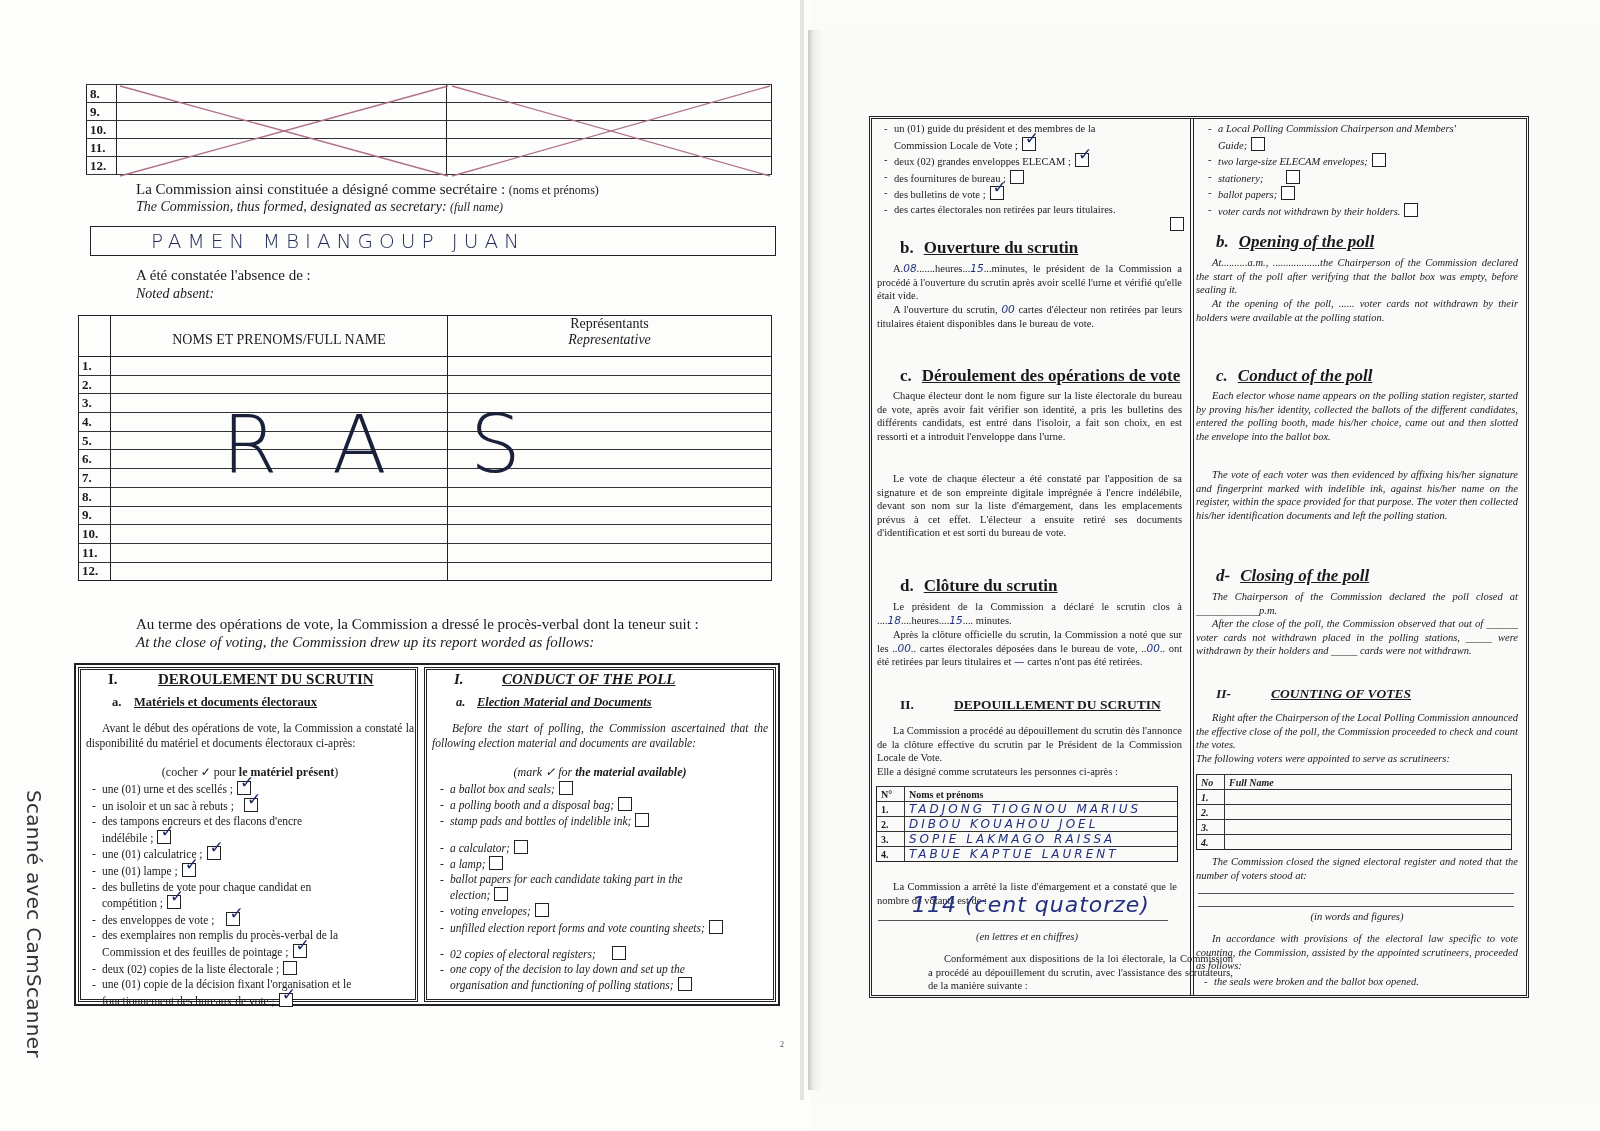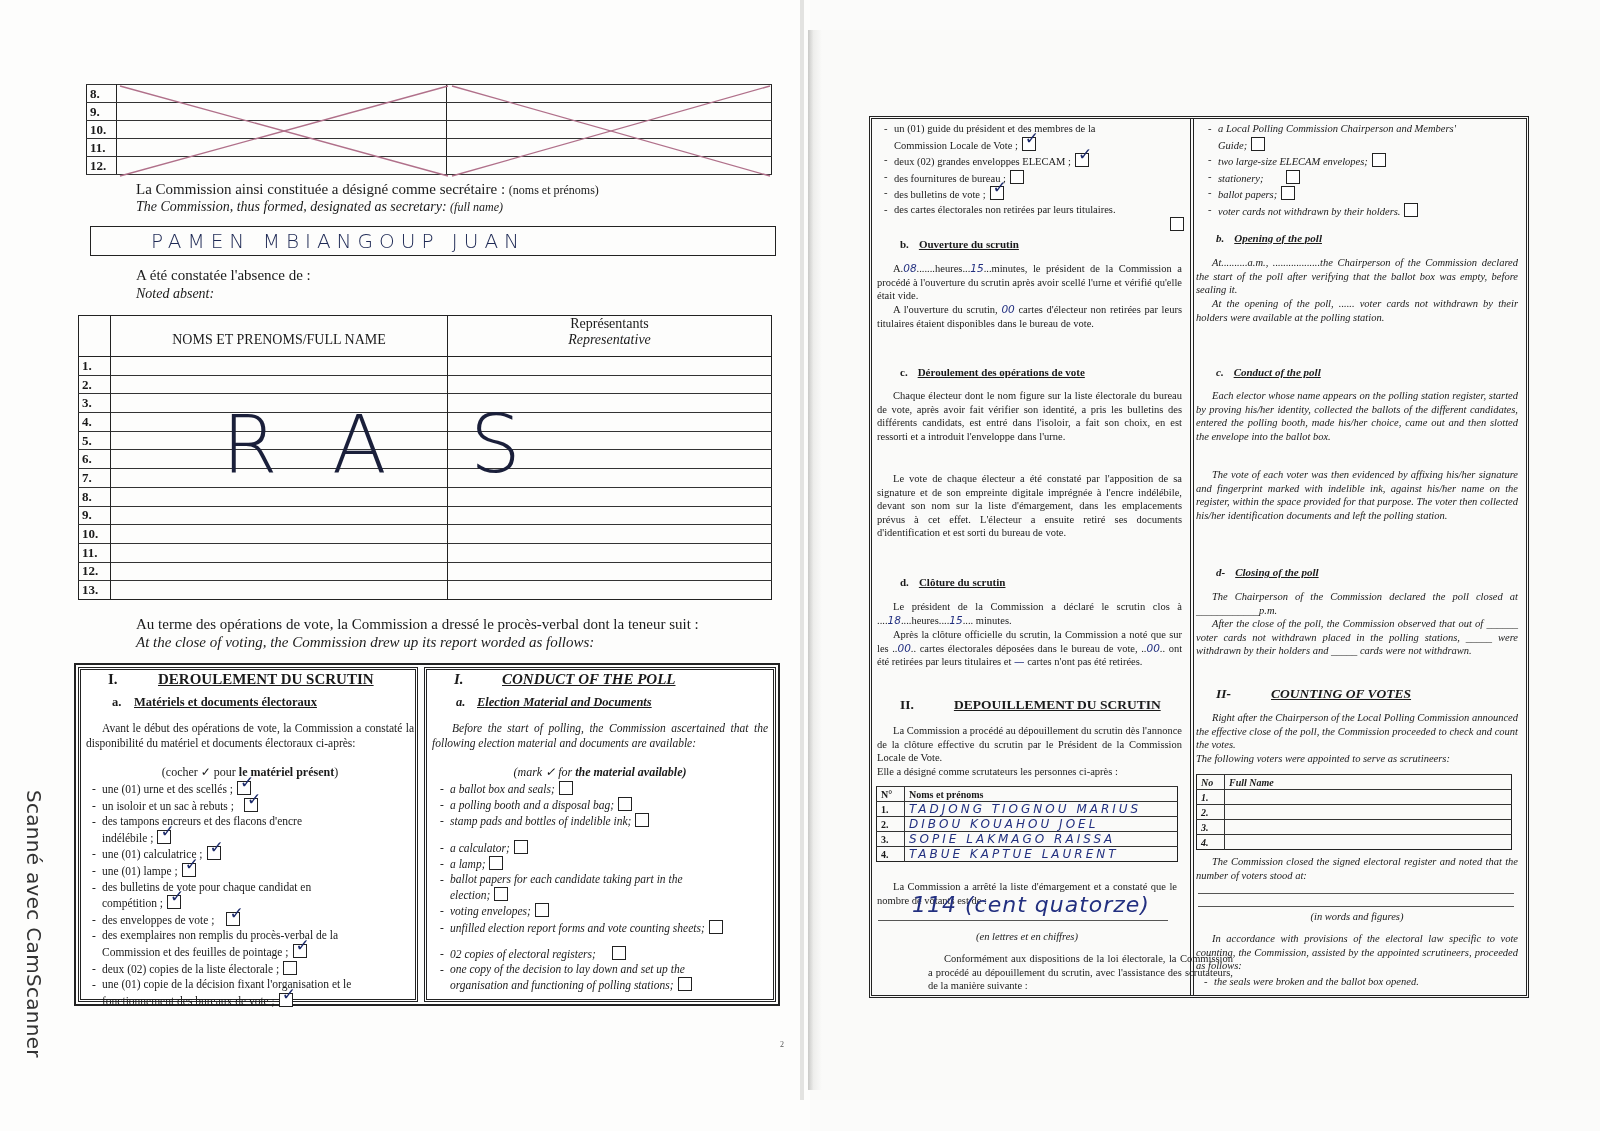--- a/index.html
+++ b/index.html
@@ -60,21 +60,21 @@
   .gap { height: 10px; }
 
   
   .r-outer { position: absolute; left: 869px; top: 116px; width: 660px; height: 882px; border: 3px double #222; }
   .r-col-div { position: absolute; left: 1190px; top: 118px; width: 4px; height: 878px; border-left: 1.5px solid #222; border-right: 1.5px solid #222; }
   .rpara { position: absolute; font-size: 10.5px; line-height: 13.6px; text-align: justify; }
   .rlist { position: absolute; font-size: 10.5px; line-height: 14.5px; }
   .rlist li { list-style: none; padding-left: 10px; position: relative; }
   .rlist li::before { content: "-"; position: absolute; left: 0; }
   .rlist li.cont::before { content: ""; }
-  .rsub { position: absolute; font-size: 11px; font-weight: bold; }
+  .rsub { position: absolute; font-size: 17px; font-weight: bold; }
   .rsub u { margin-left: 10px; }
   .rtitle { position: absolute; font-size: 13.5px; font-weight: bold; }
   .rtitle u { margin-left: 40px; }
   .hand { font-family: "DejaVu Sans", sans-serif; color: #233080; font-style: italic; }
   .scrut-table { position: absolute; border-collapse: collapse; border: 1.5px solid #222; font-size: 10px; }
   .scrut-table td, .scrut-table th { border-top: 1px solid #333; height: 15px; text-align: left; padding-left: 4px; }
   .scrut-table th { font-weight: bold; }
   .scrut-table .n { width: 28px; border-right: 1px solid #333; font-weight: bold; }
   .scrut-table .hand { font-size: 12px; letter-spacing: 3px; }
   .fill-line { position: absolute; border-bottom: 1px solid #555; }
@@ -203,25 +203,20 @@
         <td class="name"></td>
         <td></td>
       </tr>
   <tr>
         <td class="num">11.</td>
         <td class="name"></td>
         <td></td>
       </tr>
   <tr>
         <td class="num">12.</td>
-        <td class="name"></td>
-        <td></td>
-      </tr>
-  <tr>
-        <td class="num">13.</td>
         <td class="name"></td>
         <td></td>
       </tr>
 </tbody>
   </table>
 <div class="ras" style="left:222px; top:398px;">R</div>
 <div class="ras" style="left:332px; top:398px;">A</div>
 <div class="ras" style="left:470px; top:398px;">S</div>
 
 <div class="label-fr" style="left:136px; top:616px;">Au terme des opérations de vote, la Commission a dressé le procès-verbal dont la teneur suit :</div>

